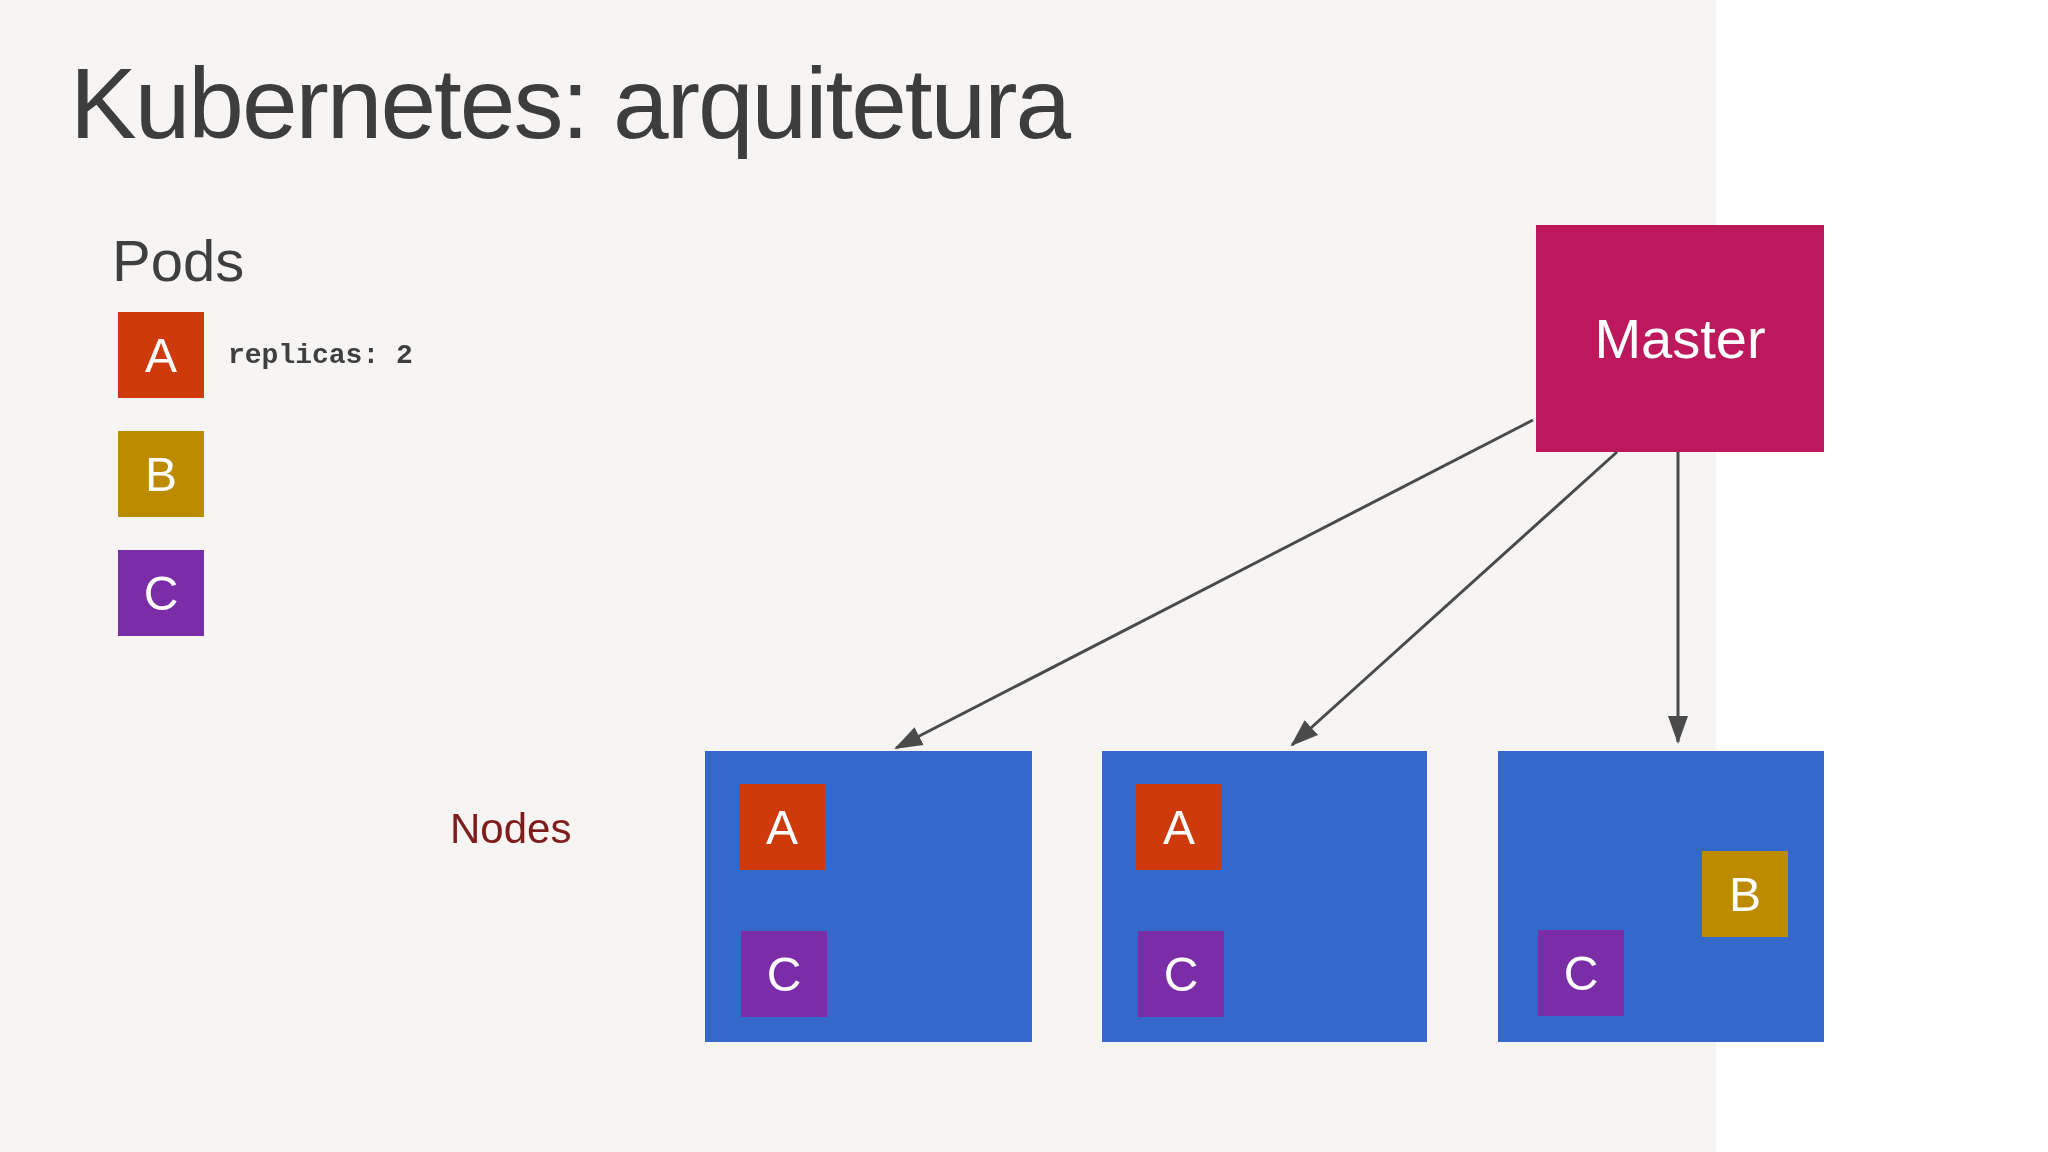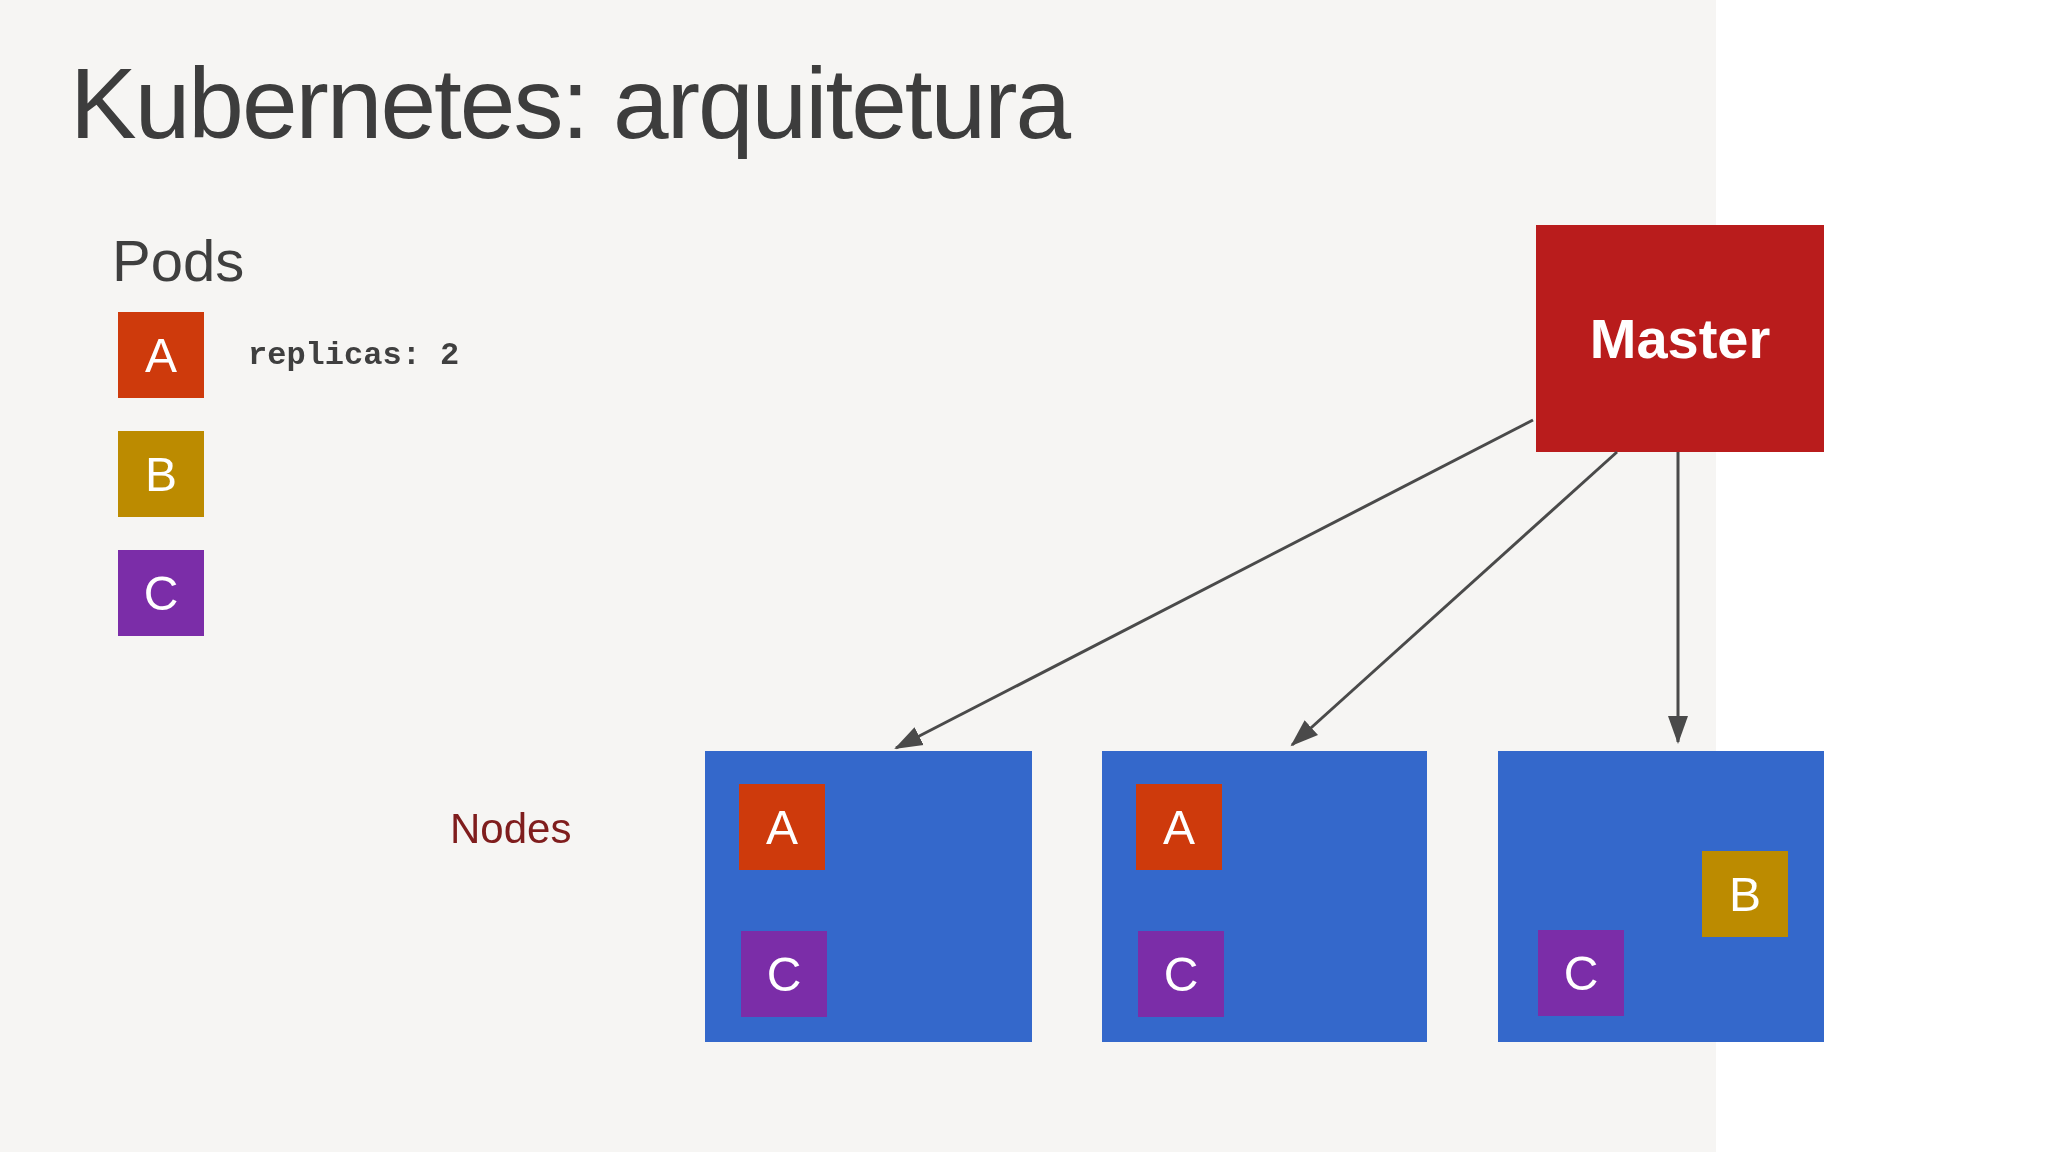--- a/index.html
+++ b/index.html
@@ -46,24 +46,24 @@
     width: 86px; height: 86px;
     display: flex;
     align-items: center;
     justify-content: center;
     font-size: 48px;
     font-weight: 300;
     color: #ffffff;
     flex: 0 0 auto;
   }
   .replicas-text {
-    margin-left: 44px;
+    margin-left: 24px;
     font-family: "Liberation Mono", "DejaVu Sans Mono", monospace;
     font-weight: bold;
-    font-size: 32px;
+    font-size: 28px;
     color: #3f3f3f;
     white-space: pre;
   }
   .master-box {
     position: absolute;
     left: 1536px; top: 225px;
     width: 288px; height: 227px;
     display: flex;
     align-items: center;
     justify-content: center;
@@ -131,21 +131,21 @@
         <div class="pod-square" style="background-color: rgb(188, 139, 0); color: rgb(255, 255, 255);">B</div>
       </div>
 
       <div class="legend-row">
         <div class="pod-square" style="background-color: rgb(123, 45, 168); color: rgb(255, 255, 255);">C</div>
       </div>
 
     </div>
   </div>
 
-  <div class="master-box" style="background-color: #b91c1c; color: rgb(255, 255, 255); font-weight: bold;">Master</div>
+  <div class="master-box" style="background-color: #be185d; color: rgb(255, 255, 255);">Master</div>
 
   <svg class="arrows-layer" viewBox="0 0 2048 1152" xmlns="http://www.w3.org/2000/svg">
     <defs>
       <marker id="arrowhead" markerUnits="userSpaceOnUse" markerWidth="30" markerHeight="24" refX="26" refY="12" orient="auto">
         <path d="M0,2 L28,12 L0,22 Z" style="fill: rgb(74, 74, 74);"></path>
       </marker>
     </defs>
     <line class="arrow-line" x1="1533" y1="420" x2="896" y2="748" marker-end="url(#arrowhead)" style="stroke: rgb(74, 74, 74);"></line>
     <line class="arrow-line" x1="1617" y1="452" x2="1292" y2="745" marker-end="url(#arrowhead)" style="stroke: rgb(74, 74, 74);"></line>
     <line class="arrow-line" x1="1678" y1="452" x2="1678" y2="742" marker-end="url(#arrowhead)" style="stroke: rgb(74, 74, 74);"></line>

